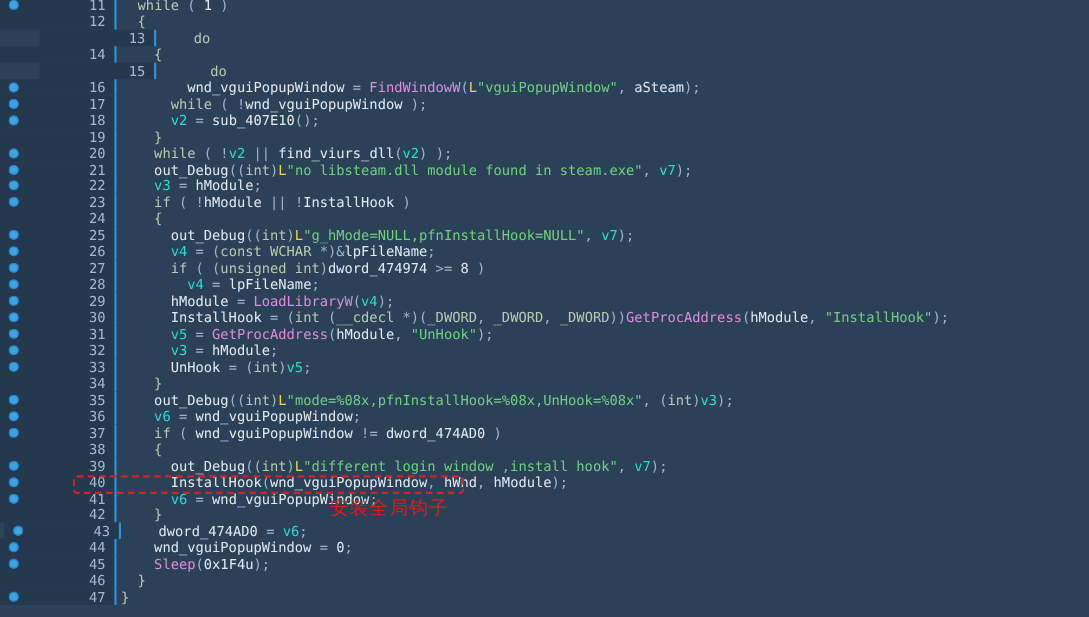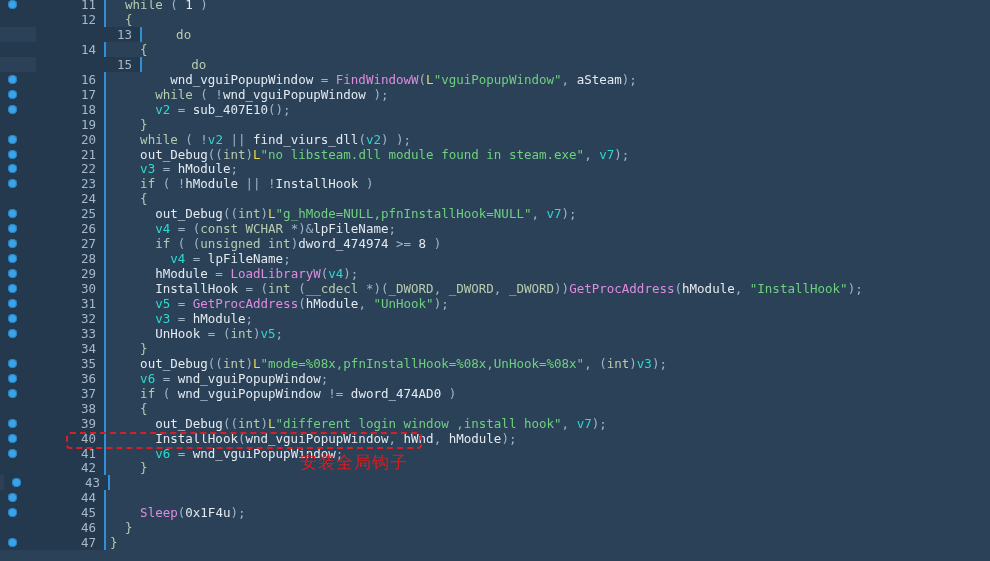--- a/index.html
+++ b/index.html
@@ -137,22 +137,22 @@
       <div class="row" style="position: absolute; left: 0px; top: 325.9px; width: 990px;"><div class="gutter"></div><div class="gutter-rule"></div><div class="dot" style="top: 3px;"></div><div class="lineno">33</div><div class="code"><span class="t-plain">      UnHook </span><span class="t-punc">= (</span><span class="t-kw">int</span><span class="t-punc">)</span><span class="t-var">v5</span><span class="t-punc">;</span></div></div>
       <div class="row" style="position: absolute; left: 0px; top: 340.85px; width: 990px;"><div class="gutter"></div><div class="gutter-rule"></div><div class="lineno">34</div><div class="code"><span class="t-plain">    </span><span class="t-brace">}</span></div></div>
       <div class="row" style="position: absolute; left: 0px; top: 355.8px; width: 990px;"><div class="gutter"></div><div class="gutter-rule"></div><div class="dot" style="top: 3px;"></div><div class="lineno">35</div><div class="code"><span class="t-plain">    out_Debug</span><span class="t-punc">((</span><span class="t-kw">int</span><span class="t-punc">)</span><span class="t-lpfx">L</span><span class="t-str">"mode=%08x,pfnInstallHook=%08x,UnHook=%08x"</span><span class="t-punc">, (</span><span class="t-kw">int</span><span class="t-punc">)</span><span class="t-var">v3</span><span class="t-punc">);</span></div></div>
       <div class="row" style="position: absolute; left: 0px; top: 370.75px; width: 990px;"><div class="gutter"></div><div class="gutter-rule"></div><div class="dot" style="top: 3px;"></div><div class="lineno">36</div><div class="code"><span class="t-plain">    </span><span class="t-var">v6</span><span class="t-punc"> = </span><span class="t-plain">wnd_vguiPopupWindow</span><span class="t-punc">;</span></div></div>
       <div class="row" style="position: absolute; left: 0px; top: 385.7px; width: 990px;"><div class="gutter"></div><div class="gutter-rule"></div><div class="dot" style="top: 3px;"></div><div class="lineno">37</div><div class="code"><span class="t-plain">    </span><span class="t-kw">if</span><span class="t-punc"> ( </span><span class="t-plain">wnd_vguiPopupWindow</span><span class="t-punc"> != </span><span class="t-plain">dword_474AD0</span><span class="t-punc"> )</span></div></div>
       <div class="row" style="position: absolute; left: 0px; top: 400.65px; width: 990px;"><div class="gutter"></div><div class="gutter-rule"></div><div class="lineno">38</div><div class="code"><span class="t-plain">    </span><span class="t-brace">{</span></div></div>
       <div class="row" style="position: absolute; left: 0px; top: 415.6px; width: 990px;"><div class="gutter"></div><div class="gutter-rule"></div><div class="dot" style="top: 3px;"></div><div class="lineno">39</div><div class="code"><span class="t-plain">      out_Debug</span><span class="t-punc">((</span><span class="t-kw">int</span><span class="t-punc">)</span><span class="t-lpfx">L</span><span class="t-str">"different login window ,install hook"</span><span class="t-punc">, </span><span class="t-var">v7</span><span class="t-punc">);</span></div></div>
       <div class="row" style="position: absolute; left: 0px; top: 430.55px; width: 990px;"><div class="gutter"></div><div class="gutter-rule"></div><div class="dot" style="top: 3px;"></div><div class="lineno">40</div><div class="code"><span class="t-plain">      InstallHook</span><span class="t-punc">(</span><span class="t-plain">wnd_vguiPopupWindow</span><span class="t-punc">, </span><span class="t-plain">hWnd</span><span class="t-punc">, </span><span class="t-plain">hModule</span><span class="t-punc">);</span></div></div>
       <div class="row" style="position: absolute; left: 0px; top: 445.5px; width: 990px;"><div class="gutter"></div><div class="gutter-rule"></div><div class="dot" style="top: 3px;"></div><div class="lineno">41</div><div class="code"><span class="t-plain">      </span><span class="t-var">v6</span><span class="t-punc"> = </span><span class="t-plain">wnd_vguiPopupWindow</span><span class="t-punc">;</span></div></div>
       <div class="row" style="position: absolute; left: 0px; top: 460.45px; width: 814px;"><div class="gutter"></div><div class="gutter-rule"></div><div class="lineno">42</div><div class="code"><span class="t-plain">    </span><span class="t-brace">}</span></div></div>
-      <div class="row" style="position: absolute; left: 4px; top: 475.4px; width: 990px;"><div class="gutter"></div><div class="gutter-rule"></div><div class="dot" style="top: 3px;"></div><div class="lineno">43</div></div>
-      <div class="row" style="position: absolute; left: 0px; top: 490.35px; width: 990px; padding-left: 15px;"><div class="gutter"></div><div class="gutter-rule"></div><div class="dot" style="top: 3px;"></div><div class="lineno">44</div></div>
+      <div class="row" style="position: absolute; left: 4px; top: 475.4px; width: 990px;"><div class="gutter"></div><div class="gutter-rule"></div><div class="dot" style="top: 3px;"></div><div class="lineno">43</div><div class="code"><span class="t-plain">    dword_474AD0 </span><span class="t-punc">= </span><span class="t-var">v6</span><span class="t-punc">;</span></div></div>
+      <div class="row" style="position: absolute; left: 0px; top: 490.35px; width: 990px; padding-left: 15px;"><div class="gutter"></div><div class="gutter-rule"></div><div class="dot" style="top: 3px;"></div><div class="lineno">44</div><div class="code"><span class="t-plain">    wnd_vguiPopupWindow </span><span class="t-punc">= </span><span class="t-num">0</span><span class="t-punc">;</span></div></div>
       <div class="row" style="position: absolute; left: 0px; top: 505.3px; width: 990px;"><div class="gutter"></div><div class="gutter-rule"></div><div class="dot" style="top: 3px;"></div><div class="lineno">45</div><div class="code"><span class="t-plain">    </span><span class="t-func">Sleep</span><span class="t-punc">(</span><span class="t-num">0x1F4u</span><span class="t-punc">);</span></div></div>
       <div class="row" style="position: absolute; left: 0px; top: 520.25px; width: 866px;"><div class="gutter"></div><div class="gutter-rule"></div><div class="lineno">46</div><div class="code"><span class="t-plain">  </span><span class="t-brace">}</span></div></div>
       <div class="row" style="position: absolute; left: 0px; top: 535.2px; width: 990px;"><div class="gutter"></div><div class="gutter-rule"></div><div class="dot" style="top: 3px;"></div><div class="lineno">47</div><div class="code"><span class="t-brace">}</span></div></div>
     </div>
 
   <div id="anno-box" style="left: 66px; top: 431.55px; width: 352px; height: 13px;"></div>
   <div id="anno-text" style="left: 300px; top: 453.722px;">安装全局钩子</div>
 </div>
 
 </body></html>

